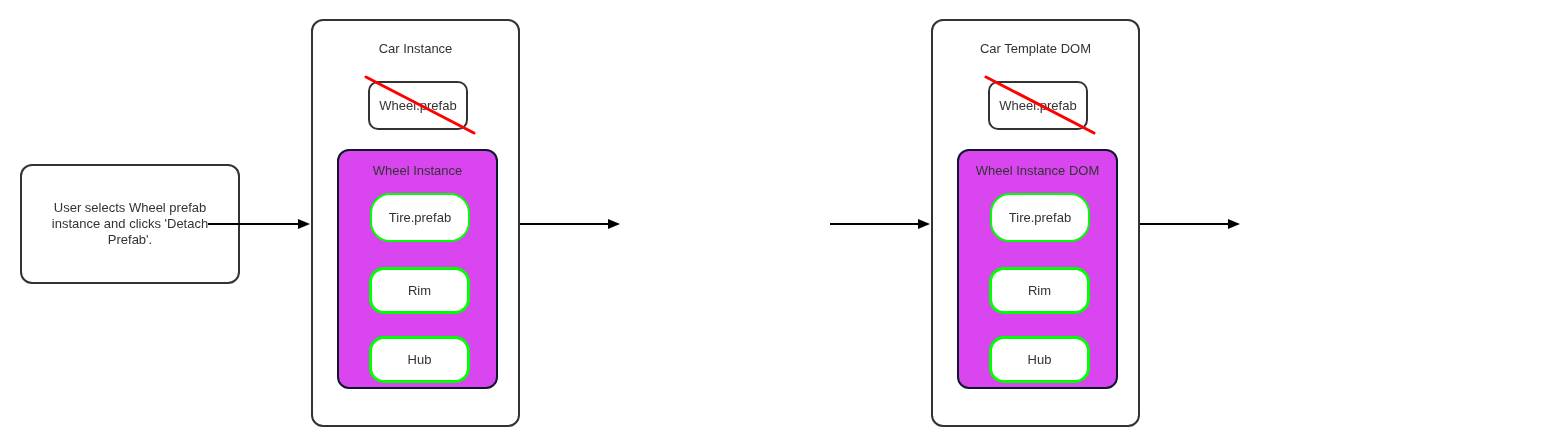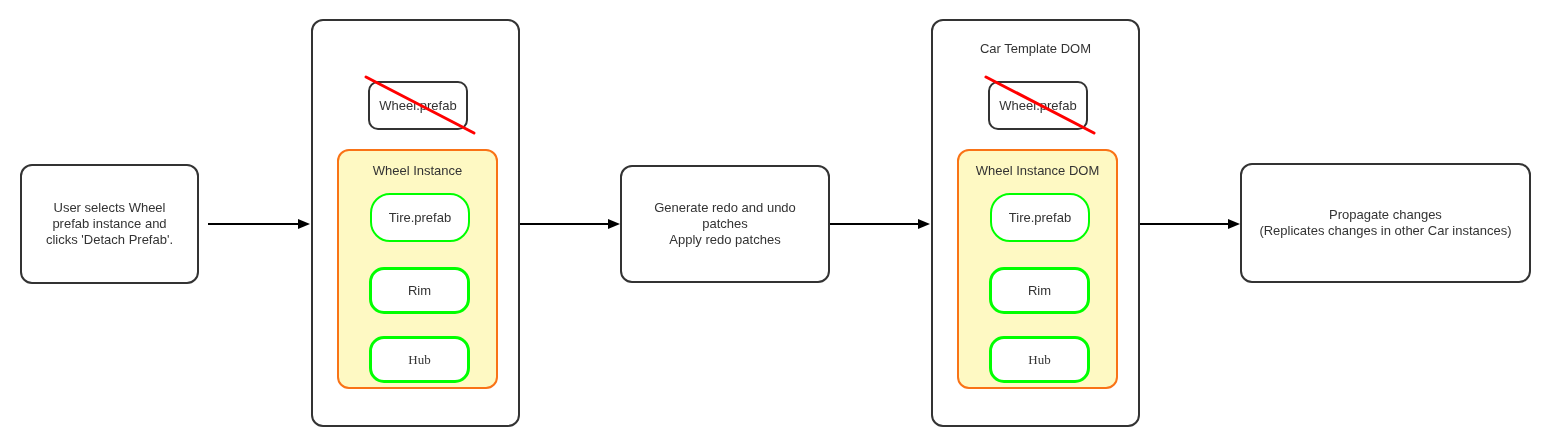--- a/index.html
+++ b/index.html
@@ -51,59 +51,60 @@
     align-items: center;
     justify-content: center;
     text-align: center;
   }
   .cross-svg { position: absolute; left: -4px; top: -6px; overflow: visible; }
   .instance-box {
     position: absolute;
     box-sizing: border-box;
     left: 24px; top: 128px;
     width: 161px; height: 240px;
-    border: 2px solid #f97316;
+    border: 2px solid #0f172a;
     border-radius: 12px;
-    background: #fef9c3;
+    background: #d946ef;
   }
   .instance-title {
     position: absolute;
     top: 12px; left: 0; right: 0;
     text-align: center;
   }
   .child {
     position: absolute;
     box-sizing: border-box;
     left: 30px;
     width: 101px;
     background: #ffffff;
     display: flex;
     align-items: center;
     justify-content: center;
     text-align: center;
     border-radius: 15px;
   }
   .child-rounded { border: 2px solid #00ff00; border-radius: 20px; top: 42px; height: 49px; left: 31px; width: 100px; }
   .child-rect-1 { border: 3px solid #00ff00; top: 116px; height: 47px; }
-  .child-rect-2 { border: 3px solid #00ff00; top: 185px; height: 47px; font-family: Liberation Serif, serif; }
+  .child-rect-2 { border: 3px solid #00ff00; top: 185px; height: 47px; }
   .arrow { position: absolute; display: block; }
 </style>
 </head>
 <body>
 
 <div class="canvas">
 
-  <div class="node step" style="left:20px; top:164px; width:179px; height:120px;">User selects Wheel prefab instance and clicks 'Detach Prefab'.</div>
+  <div class="node step" style="left:20px; top:164px; width:220px; height:120px;">User selects Wheel prefab instance and clicks 'Detach Prefab'.</div>
 
   <svg class="arrow" style="left:208px; top:215px;" width="102" height="18">
     <line x1="0" y1="9" x2="91" y2="9" stroke="#000000" stroke-width="2"></line>
     <polygon points="90,4 102,9 90,14" fill="#000000"></polygon>
   </svg>
 
   <div class="car-box" style="left:311px; top:19px; width:209px; height:408px;">
+    <div class="car-title">Car Instance</div>
 
     <div class="prefab-wrap">
       <div class="prefab-box">Wheel.prefab</div>
       <svg class="cross-svg" width="112" height="62">
         <line x1="2" y1="2" x2="110" y2="58" stroke="#ff0000" stroke-width="3" stroke-linecap="round"></line>
       </svg>
     </div>
 
     <div class="instance-box">
       <div class="instance-title">Wheel Instance</div>
@@ -111,22 +112,20 @@
       <div class="child child-rect-1">Rim</div>
       <div class="child child-rect-2">Hub</div>
     </div>
   </div>
 
   <svg class="arrow" style="left:520px; top:215px;" width="100" height="18">
     <line x1="0" y1="9" x2="89" y2="9" stroke="#000000" stroke-width="2"></line>
     <polygon points="88,4 100,9 88,14" fill="#000000"></polygon>
   </svg>
 
-  <div class="node step" style="left:620px; top:165px; width:210px; height:118px;">Generate redo and undo patches
-Apply redo patches</div>
 
   <svg class="arrow" style="left:830px; top:215px;" width="100" height="18">
     <line x1="0" y1="9" x2="89" y2="9" stroke="#000000" stroke-width="2"></line>
     <polygon points="88,4 100,9 88,14" fill="#000000"></polygon>
   </svg>
 
   <div class="car-box" style="left:931px; top:19px; width:209px; height:408px;padding-left:40px;">
     <div class="car-title">Car Template DOM</div>
 
     <div class="prefab-wrap">
@@ -142,16 +141,14 @@
       <div class="child child-rect-1">Rim</div>
       <div class="child child-rect-2">Hub</div>
     </div>
   </div>
 
   <svg class="arrow" style="left:1140px; top:215px;" width="100" height="18">
     <line x1="0" y1="9" x2="89" y2="9" stroke="#000000" stroke-width="2"></line>
     <polygon points="88,4 100,9 88,14" fill="#000000"></polygon>
   </svg>
 
-  <div class="node step" style="left:1240px; top:163px; width:291px; height:120px;">Propagate changes
-(Replicates changes in other Car instances)</div>
 
 </div>
 
 </body></html>

